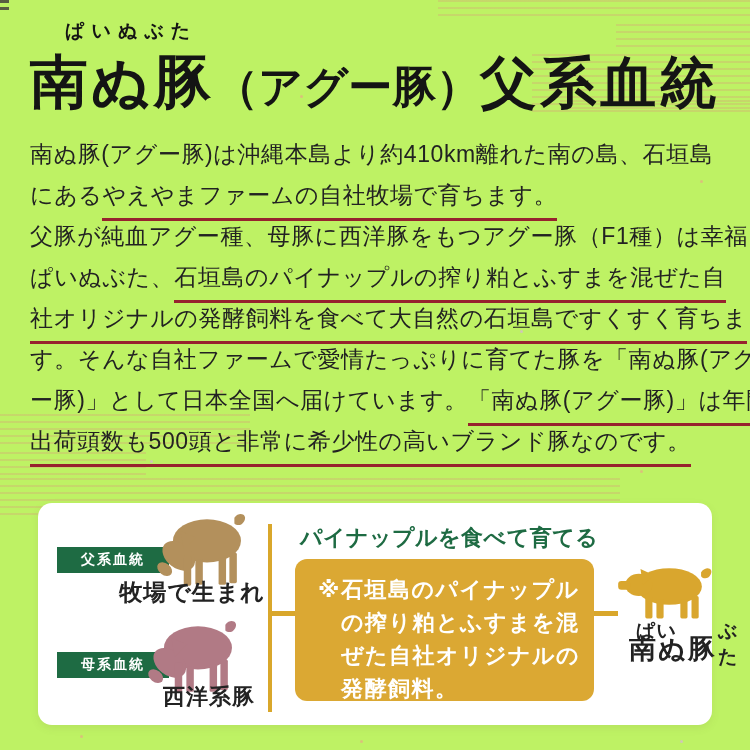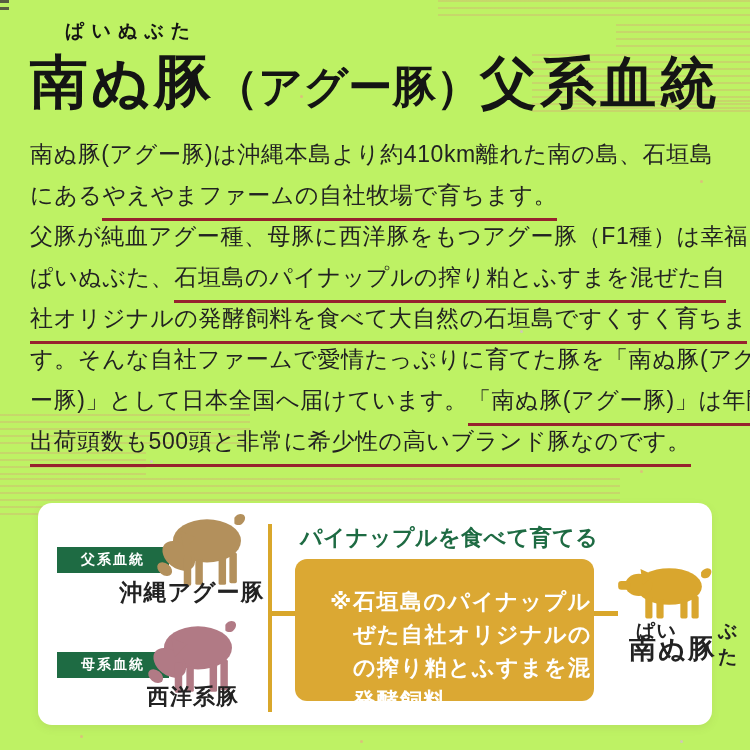--- a/index.html
+++ b/index.html
@@ -50,21 +50,21 @@
   .pig-mauve{color:#b17a85;}
   .pig-yellow{color:#d9a62e;}
   .divider{position:absolute;left:268px;top:524px;width:4px;height:188px;background:#d9a72b;}
   .connector{position:absolute;height:5px;background:#d9a72b;}
   .feed-heading{
     position:absolute;left:300px;top:523px;font-size:22px;font-weight:bold;
     color:#1e6b43;letter-spacing:0.5px;white-space:nowrap;
   }
   .feed-box{
     position:absolute;left:295px;top:559px;width:299px;height:142px;
-    background:#dba833;border-radius:12px;padding:18px;box-sizing:border-box;
+    background:#dba833;border-radius:12px;padding:6px;box-sizing:border-box;
   }
   .feed-box-inner{padding:8px 0 0 17px;}
   .note-line{
     font-size:22px;font-weight:bold;color:#ffffff;letter-spacing:1.5px;
     line-height:33px;white-space:nowrap;
   }
   .note-line.indent{padding-left:23px;}
   .result-furi{position:absolute;font-size:19px;font-weight:bold;color:#222;letter-spacing:1px;}
   .result-name{position:absolute;left:629px;top:631px;font-size:27px;font-weight:bold;color:#222;letter-spacing:2px;white-space:nowrap;}
 </style>
@@ -110,51 +110,51 @@
         <ellipse cx="66" cy="36" rx="41" ry="26"></ellipse>
         <ellipse cx="32" cy="54" rx="22" ry="15" transform="rotate(38 32 54)"></ellipse>
         <ellipse cx="15" cy="70" rx="10" ry="7" transform="rotate(38 15 70)"></ellipse>
         <path d="M34,24 L53,32 L38,47 Z"></path>
         <rect x="38" y="54" width="9" height="36" rx="2"></rect>
         <rect x="52" y="58" width="9" height="31" rx="2"></rect>
         <rect x="80" y="56" width="9" height="33" rx="2"></rect>
         <rect x="93" y="50" width="9" height="37" rx="2"></rect>
       </g>
     </svg>
-    <div class="breed" style="left:72px;top:74px;width:164px;">沖縄アグー豚</div>
+    <div class="breed" style="left:72px;top:74px;width:164px;">牧場で生まれ</div>
 
     <span class="badge" style="left:19px;top:149px;">母系血統</span>
 
     <svg class="pig pig-mauve" style="left:104px;top:115px;" width="102" height="78" viewBox="0 0 120 94" aria-hidden="true">
       <g fill="currentColor">
         <path d="M99,8 c6,-8 16,-4 12,4 c-3,6 -9,6 -12,3 z"></path>
         <ellipse cx="66" cy="36" rx="41" ry="26"></ellipse>
         <ellipse cx="32" cy="54" rx="22" ry="15" transform="rotate(38 32 54)"></ellipse>
         <ellipse cx="15" cy="70" rx="10" ry="7" transform="rotate(38 15 70)"></ellipse>
         <path d="M34,24 L53,32 L38,47 Z"></path>
         <rect x="38" y="54" width="9" height="36" rx="2"></rect>
         <rect x="52" y="58" width="9" height="31" rx="2"></rect>
         <rect x="80" y="56" width="9" height="33" rx="2"></rect>
         <rect x="93" y="50" width="9" height="37" rx="2"></rect>
       </g>
     </svg>
-    <div class="breed" style="left:80px;top:179px;width:150px;font-size:22px;">西洋系豚</div>
+    <div class="breed" style="left:96px;top:179px;width:150px;font-size:22px;">西洋系豚</div>
   </div>
 
   <div class="divider"></div>
   <div class="connector" style="left:270px;top:611px;width:27px;"></div>
   <div class="connector" style="left:592px;top:611px;width:26px;"></div>
 
   <div class="feed-heading">パイナップルを食べて育てる</div>
 
   <div class="feed-box">
     <div class="feed-box-inner">
         <div class="note-line">※石垣島のパイナップル</div>
+        <div class="note-line indent">の搾り粕とふすまを混</div>
         <div class="note-line indent">ぜた自社オリジナルの</div>
-        <div class="note-line indent">の搾り粕とふすまを混</div>
         <div class="note-line indent">発酵飼料。</div>
       </div>
   </div>
 
   <svg class="pig pig-yellow" style="left:618px;top:561px;" width="96" height="59" viewBox="0 0 120 74" aria-hidden="true">
     <g fill="currentColor">
       <path d="M104,14 c7,-9 16,-4 12,3 c-3,6 -9,6 -12,2 z"></path>
       <ellipse cx="64" cy="32" rx="41" ry="23"></ellipse>
       <ellipse cx="26" cy="30" rx="17" ry="14"></ellipse>
       <rect x="0" y="25" width="15" height="11" rx="4"></rect>

